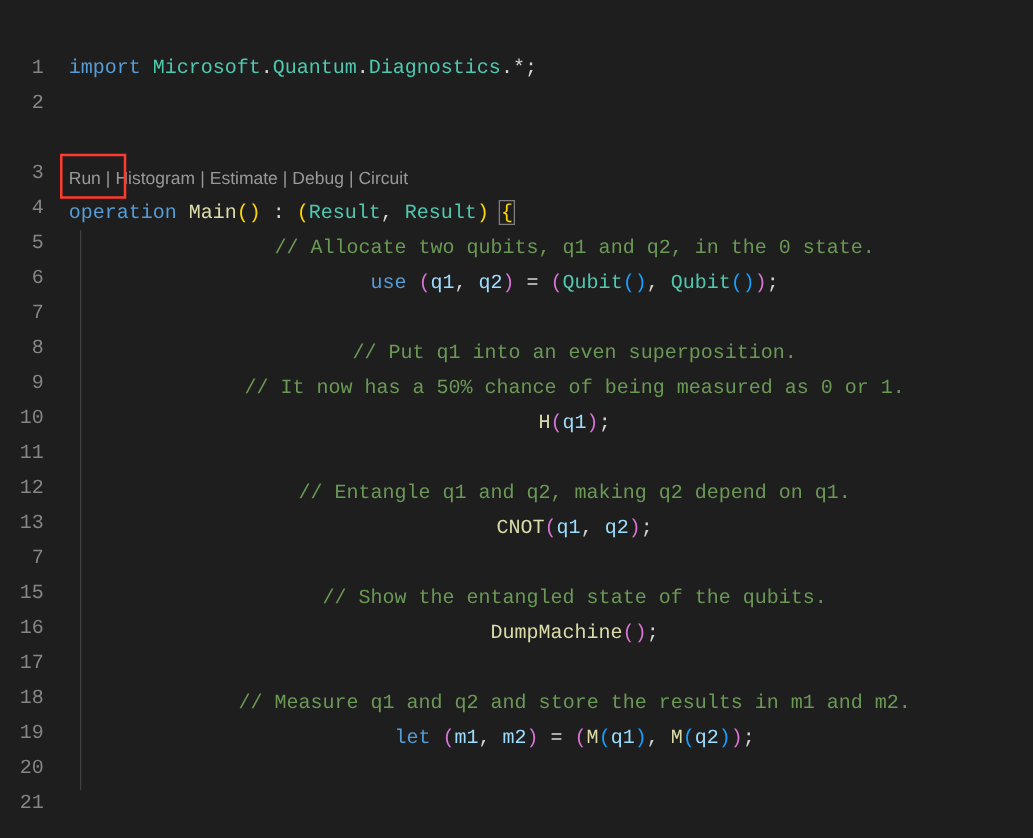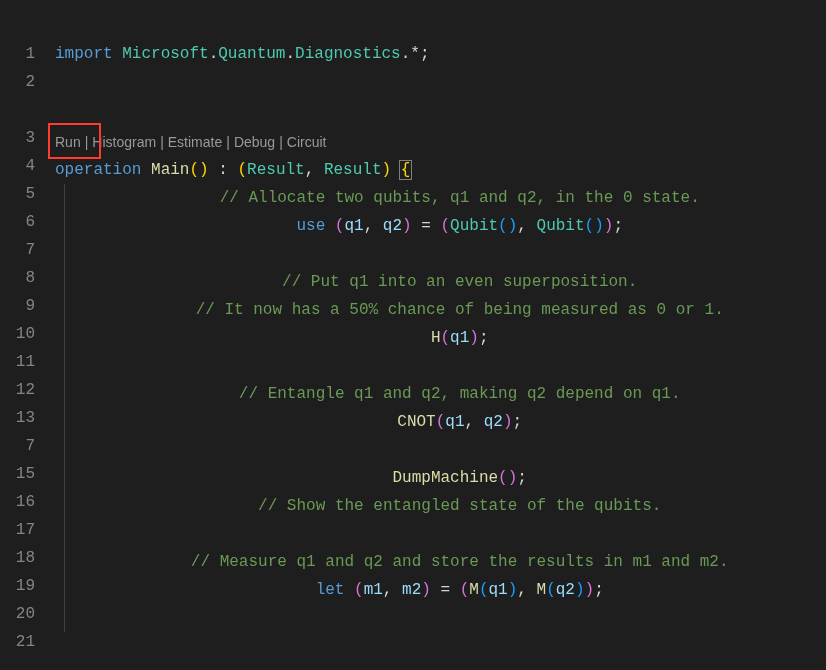--- a/index.html
+++ b/index.html
@@ -154,23 +154,23 @@
     <div class="line">    <span class="tk-fn">H</span><span class="tk-paren1">(</span><span class="tk-id">q1</span><span class="tk-paren1">)</span><span class="tk-punct">;</span></div>
 
     <div class="line"></div>
 
     <div class="line">    <span class="tk-comm">// Entangle q1 and q2, making q2 depend on q1.</span></div>
 
     <div class="line">    <span class="tk-fn">CNOT</span><span class="tk-paren1">(</span><span class="tk-id">q1</span><span class="tk-punct">, </span><span class="tk-id">q2</span><span class="tk-paren1">)</span><span class="tk-punct">;</span></div>
 
     <div class="line"></div>
 
+    <div class="line">    <span class="tk-comm">// Show the entangled state of the qubits.</span></div>
+
     <div class="line">    <span class="tk-fn">DumpMachine</span><span class="tk-paren1">(</span><span class="tk-paren1">)</span><span class="tk-punct">;</span></div>
-
-    <div class="line">    <span class="tk-comm">// Show the entangled state of the qubits.</span></div>
 
     <div class="line"></div>
 
     <div class="line">    <span class="tk-comm">// Measure q1 and q2 and store the results in m1 and m2.</span></div>
 
     <div class="line">    <span class="tk-kw">let</span> <span class="tk-paren1">(</span><span class="tk-id">m1</span><span class="tk-punct">, </span><span class="tk-id">m2</span><span class="tk-paren1">)</span><span class="tk-punct"> = </span><span class="tk-paren1">(</span><span class="tk-fn">M</span><span class="tk-paren2">(</span><span class="tk-id">q1</span><span class="tk-paren2">)</span><span class="tk-punct">, </span><span class="tk-fn">M</span><span class="tk-paren2">(</span><span class="tk-id">q2</span><span class="tk-paren2">)</span><span class="tk-paren1">)</span><span class="tk-punct">;</span></div>
 
     <div class="line"></div>
 
 

